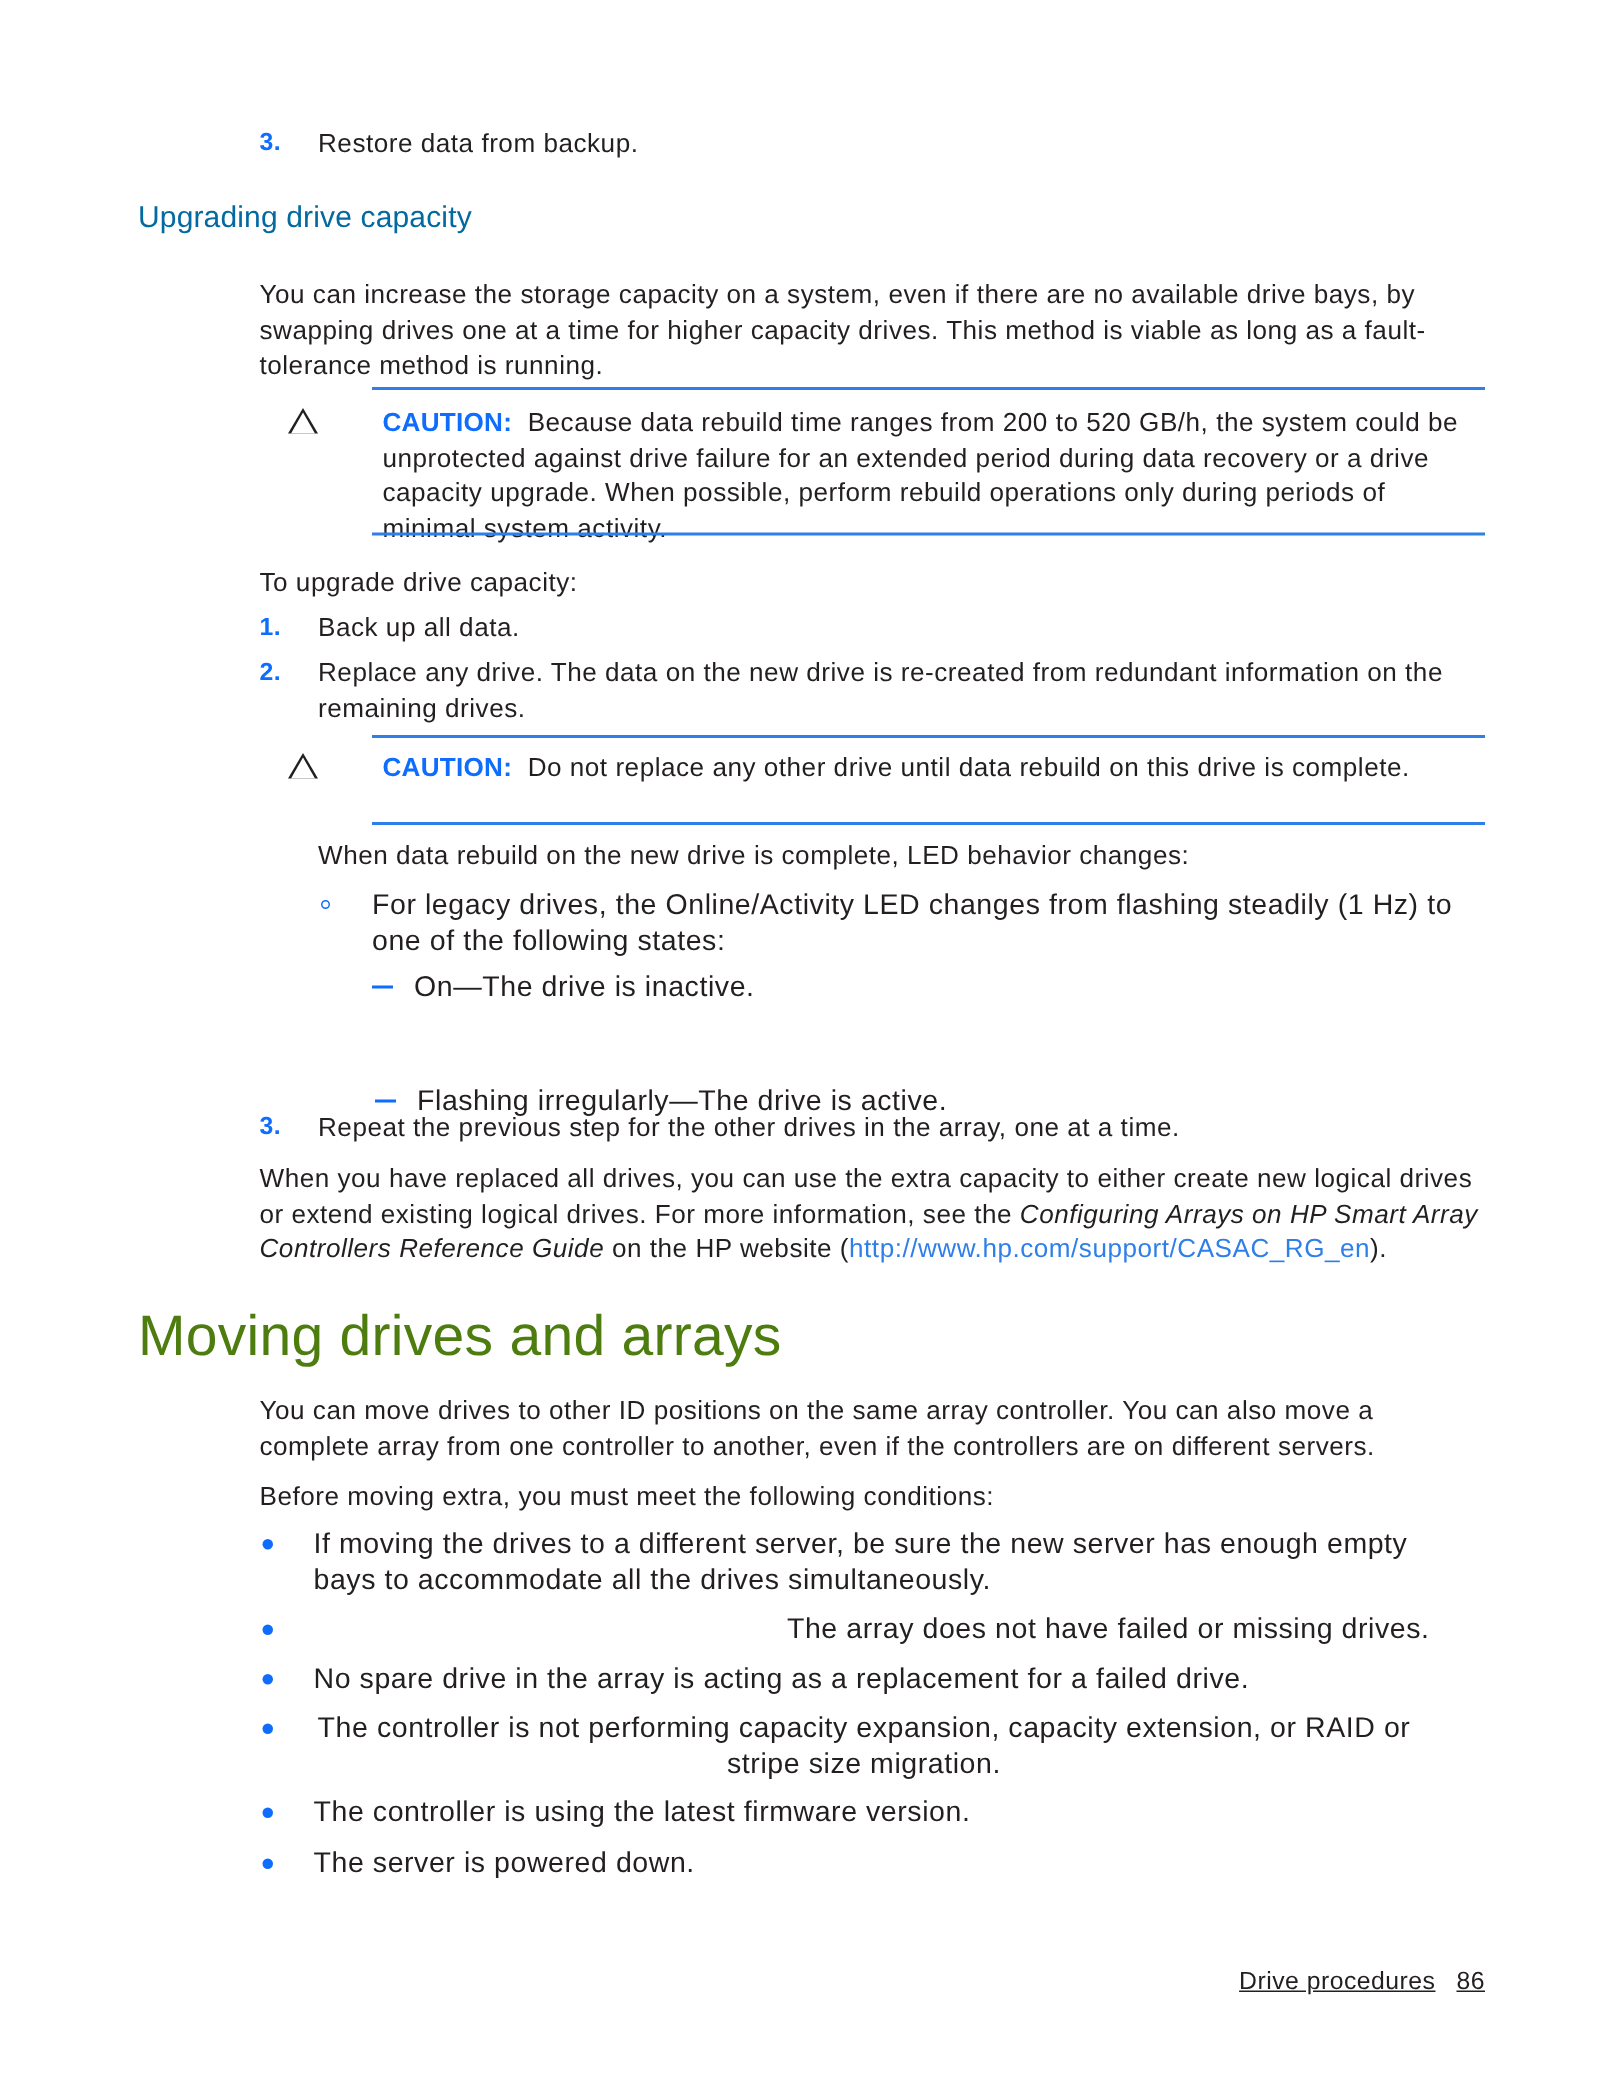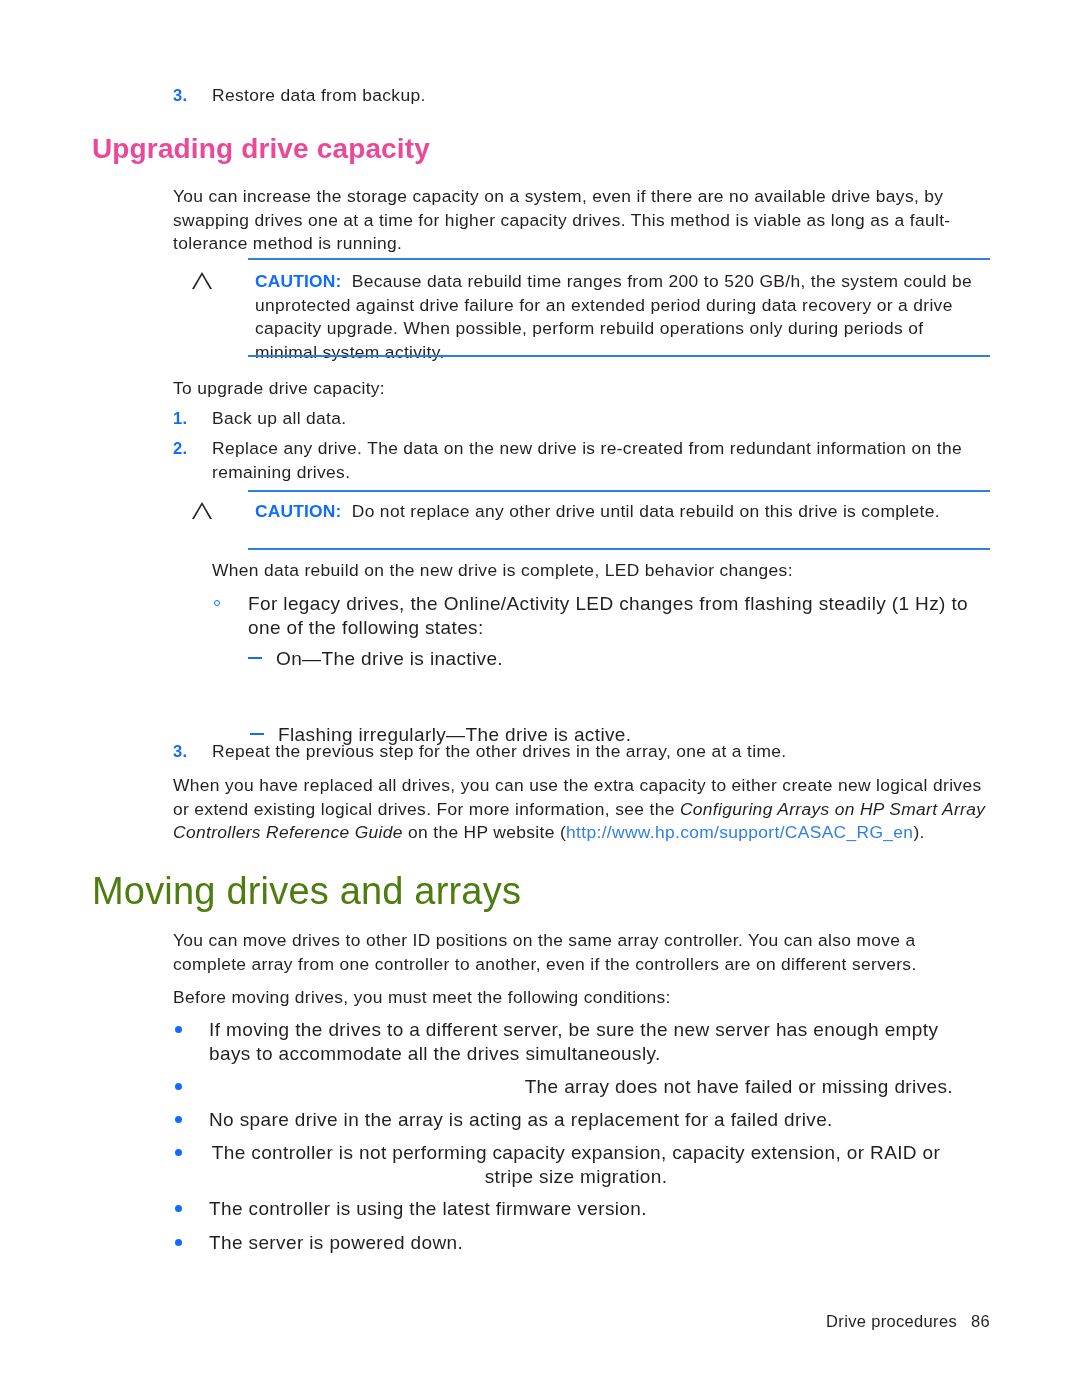--- a/index.html
+++ b/index.html
@@ -25,23 +25,23 @@
     position: absolute;
     font-size: 17.4px;
     line-height: 23.5px;
     color: #231f20;
     letter-spacing: 0.02em;
   }
 
   
   .h2 {
     position: absolute;
-    color: #ec4899;
-    font-size: 28px;
-    font-weight: 700;
+    color: #0369a1;
+    font-size: 20px;
+    font-weight: 400;
     letter-spacing: 0.005em;
     line-height: 1.1;
     white-space: nowrap;
   }
   .h1 {
     position: absolute;
     color: #4d7c0f;
     font-size: 38px;
     font-weight: 400;
     letter-spacing: 0.005em;
@@ -145,20 +145,21 @@
 
   .ital { font-style: italic; }
   .link { color: #2f7fe8; }
 
   
   .footer {
     position: absolute;
     font-size: 16.5px;
     color: #231f20;
     letter-spacing: 0.02em;
+    text-decoration: underline;
   }
   .footer .pg { margin-left: 14px; }
 </style>
 </head>
 <body>
 
 <div class="page">
 
   <div class="num-item" style="left:173px; top:84px; width:700px;">
     <span class="num-marker">3.</span>
@@ -225,21 +226,21 @@
   </div>
 
   <p class="body-text" style="left:173px; top:774px; width:820px; margin:0;">
     <span>When you have replaced all drives, you can use the extra capacity to either create new logical drives or extend existing logical drives. For more information, see the </span><span class="ital">Configuring Arrays on HP Smart Array Controllers Reference Guide</span><span> on the HP website (</span><span class="link">http://www.hp.com/support/CASAC_RG_en</span><span>).</span>
   </p>
 
   <h1 class="h1" style="left:92px; top:871px; margin:0;">Moving drives and arrays</h1>
 
   <p class="body-text" style="left:173px; top:929px; width:820px; margin:0;">You can move drives to other ID positions on the same array controller. You can also move a complete array from one controller to another, even if the controllers are on different servers.</p>
 
-  <p class="body-text" style="left:173px; top:986px; width:760px; margin:0;">Before moving drives, you must meet the following conditions:</p>
+  <p class="body-text" style="left:173px; top:986px; width:760px; margin:0;">Before moving extra, you must meet the following conditions:</p>
 
   <div class="bullet-item" style="left:173px; top:1018px; width:780px;">
     <span class="dot"></span>
     <span class="bullet-body">If moving the drives to a different server, be sure the new server has enough empty bays to accommodate all the drives simultaneously.</span>
   </div>
 
   <div class="bullet-item" style="left:173px; top:1075px; width:780px;text-align:right;">
     <span class="dot"></span>
     <span class="bullet-body">The array does not have failed or missing drives.</span>
   </div>

